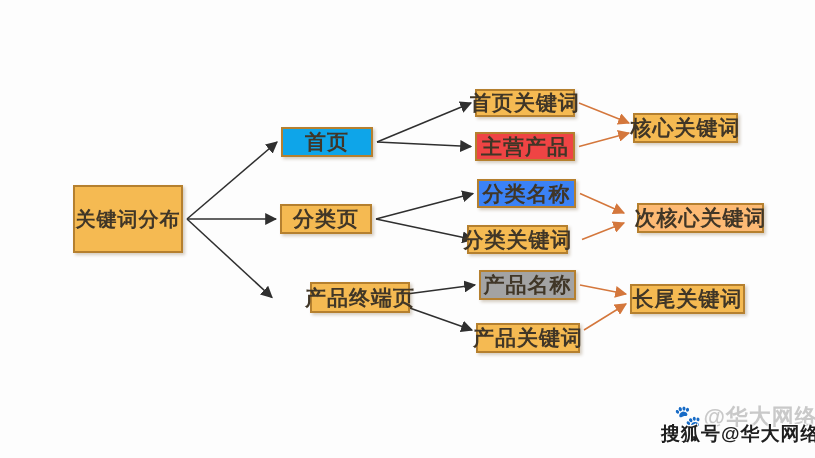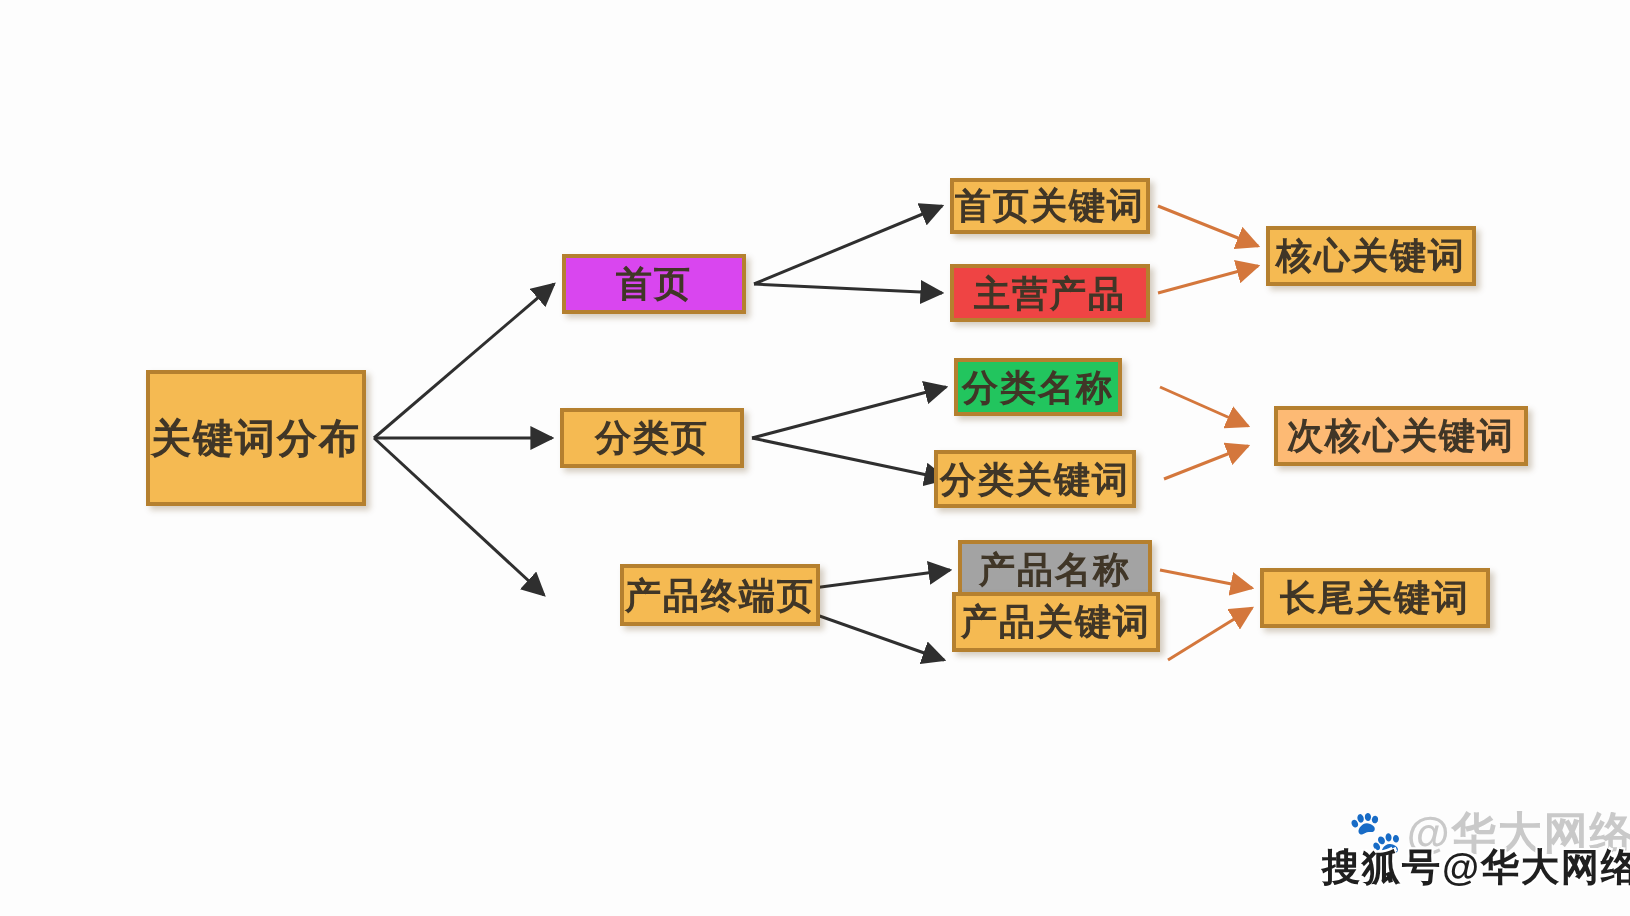--- a/index.html
+++ b/index.html
@@ -21,21 +21,21 @@
     pointer-events: none;
   }
   .node {
     position: absolute;
     box-sizing: border-box;
     background: #f5ba52;
     border: 2px solid #b5802f;
     box-shadow: 2px 2px 3px rgba(90, 60, 10, 0.25);
     color: #403627;
     font-weight: bold;
-    font-size: 18px;
+    font-size: 21px;
     display: flex;
     align-items: center;
     justify-content: center;
     letter-spacing: 1px;
     white-space: nowrap;
   }
   .node-root {
     font-size: 20px;
   }
   .wm-light {
@@ -89,29 +89,29 @@
         <line x1="579" y1="146.5" x2="629" y2="133" stroke="#d4773c" stroke-width="1.5" marker-end="url(#arrow-orange)"></line>
         <line x1="580" y1="193.5" x2="624" y2="213" stroke="#d4773c" stroke-width="1.5" marker-end="url(#arrow-orange)"></line>
         <line x1="582" y1="239.5" x2="624" y2="223" stroke="#d4773c" stroke-width="1.5" marker-end="url(#arrow-orange)"></line>
         <line x1="580" y1="285" x2="626" y2="294" stroke="#d4773c" stroke-width="1.5" marker-end="url(#arrow-orange)"></line>
         <line x1="584" y1="330" x2="626" y2="304" stroke="#d4773c" stroke-width="1.5" marker-end="url(#arrow-orange)"></line>
       </g>
   </svg>
 
   <div id="node-layer">
       <div class="node node-root" style="left: 73px; top: 185px; width: 110px; height: 68px; background: rgb(245, 186, 82); border-color: rgb(181, 128, 47); color: rgb(64, 54, 39);">关键词分布</div>
-      <div class="node" style="left: 281px; top: 127px; width: 92px; height: 30px; background: #d946ef; border-color: rgb(181, 128, 47); color: rgb(64, 54, 39);">首页</div>
+      <div class="node" style="left: 281px; top: 127px; width: 92px; height: 30px; background: #0ea5e9; border-color: rgb(181, 128, 47); color: rgb(64, 54, 39);">首页</div>
       <div class="node" style="left: 280px; top: 204px; width: 92px; height: 30px; background: rgb(245, 186, 82); border-color: rgb(181, 128, 47); color: rgb(64, 54, 39);">分类页</div>
       <div class="node" style="left: 276px; top: 282px; width: 100px; height: 31px; background: rgb(245, 186, 82); border-color: rgb(181, 128, 47); color: rgb(64, 54, 39); margin-left: 34px;">产品终端页</div>
       <div class="node" style="left: 475px; top: 89px; width: 100px; height: 28px; background: rgb(245, 186, 82); border-color: rgb(181, 128, 47); color: rgb(64, 54, 39);">首页关键词</div>
       <div class="node" style="left: 475px; top: 132px; width: 100px; height: 29px; background: #ef4444; border-color: rgb(181, 128, 47); color: rgb(64, 54, 39);">主营产品</div>
-      <div class="node" style="left: 477px; top: 179px; width: 84px; height: 29px; background: #22c55e; border-color: rgb(181, 128, 47); color: rgb(64, 54, 39);">分类名称</div>
+      <div class="node" style="left: 477px; top: 179px; width: 99px; height: 29px; background: #3b82f6; border-color: rgb(181, 128, 47); color: rgb(64, 54, 39);">分类名称</div>
       <div class="node" style="left: 467px; top: 225px; width: 101px; height: 29px; background: rgb(245, 186, 82); border-color: rgb(181, 128, 47); color: rgb(64, 54, 39);">分类关键词</div>
       <div class="node" style="left: 479px; top: 270px; width: 97px; height: 30px; background: #a3a3a3; border-color: rgb(181, 128, 47); color: rgb(64, 54, 39);">产品名称</div>
-      <div class="node" style="left: 476px; top: 296px; width: 104px; height: 30px; background: rgb(245, 186, 82); border-color: rgb(181, 128, 47); color: rgb(64, 54, 39);">产品关键词</div>
+      <div class="node" style="left: 476px; top: 323px; width: 104px; height: 30px; background: rgb(245, 186, 82); border-color: rgb(181, 128, 47); color: rgb(64, 54, 39);">产品关键词</div>
       <div class="node" style="left: 633px; top: 113px; width: 105px; height: 30px; background: rgb(245, 186, 82); border-color: rgb(181, 128, 47); color: rgb(64, 54, 39);">核心关键词</div>
       <div class="node" style="left: 637px; top: 203px; width: 127px; height: 30px; background: #fdba74; border-color: rgb(181, 128, 47); color: rgb(64, 54, 39);">次核心关键词</div>
       <div class="node" style="left: 630px; top: 284px; width: 115px; height: 30px; background: rgb(245, 186, 82); border-color: rgb(181, 128, 47); color: rgb(64, 54, 39);">长尾关键词</div>
     </div>
 
   <div class="wm-light">
     <span class="paw">🐾</span><span>@华大网络</span>
   </div>
   <div class="wm-dark">搜狐号@华大网络</div>
 

